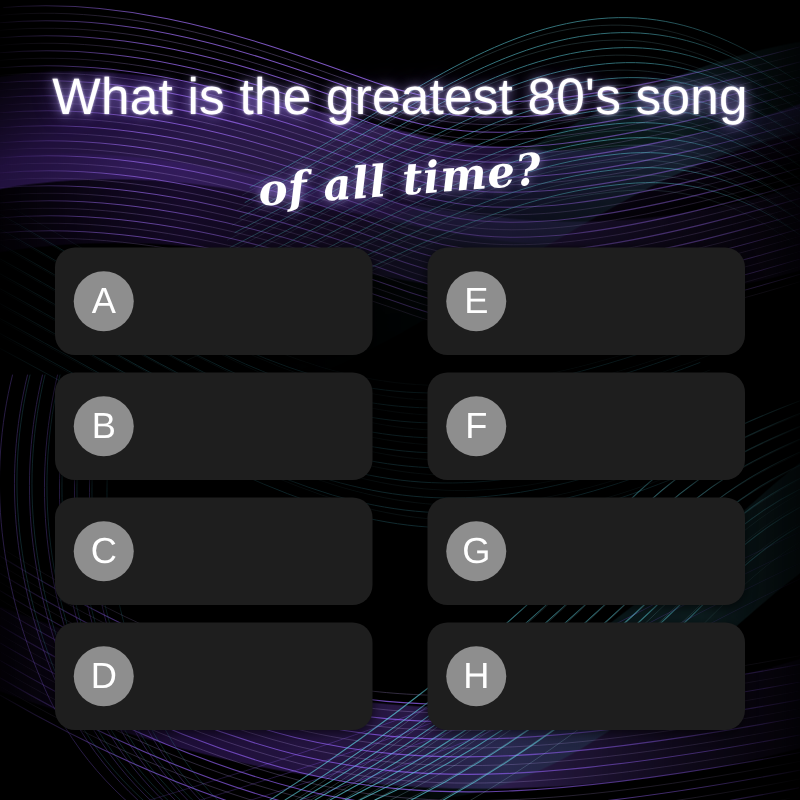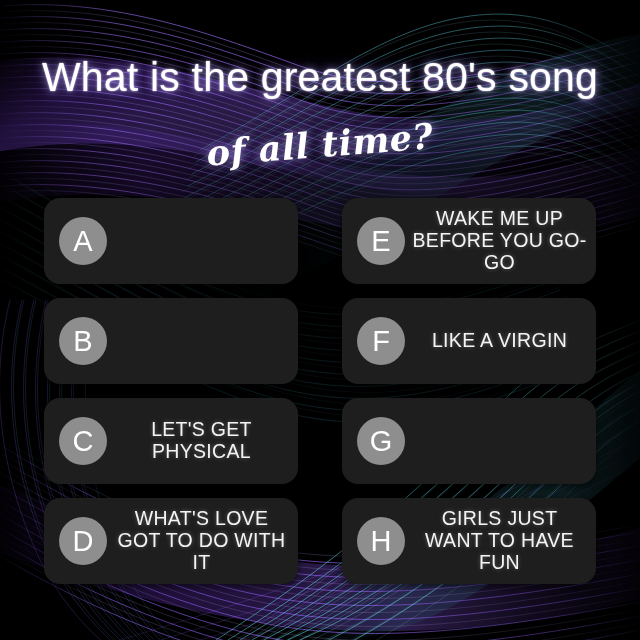--- a/index.html
+++ b/index.html
@@ -345,46 +345,41 @@
     </div>
 
     <div id="options-grid">
 
       <div class="option-card">
         <div class="option-badge">A</div>
       </div>
 
       <div class="option-card">
         <div class="option-badge">E</div>
-        <div class="option-label">WAKE ME UP BEFORE YOU GO-GO</div>
       </div>
 
       <div class="option-card">
         <div class="option-badge">B</div>
       </div>
 
       <div class="option-card">
         <div class="option-badge">F</div>
-        <div class="option-label">LIKE A VIRGIN</div>
       </div>
 
       <div class="option-card">
         <div class="option-badge">C</div>
-        <div class="option-label">LET'S GET PHYSICAL</div>
       </div>
 
       <div class="option-card">
         <div class="option-badge">G</div>
       </div>
 
       <div class="option-card">
         <div class="option-badge">D</div>
-        <div class="option-label">WHAT'S LOVE GOT TO DO WITH IT</div>
       </div>
 
       <div class="option-card">
         <div class="option-badge">H</div>
-        <div class="option-label">GIRLS JUST WANT TO HAVE FUN</div>
       </div>
 
     </div>
   </div>
 </div>
 
 </body></html>

